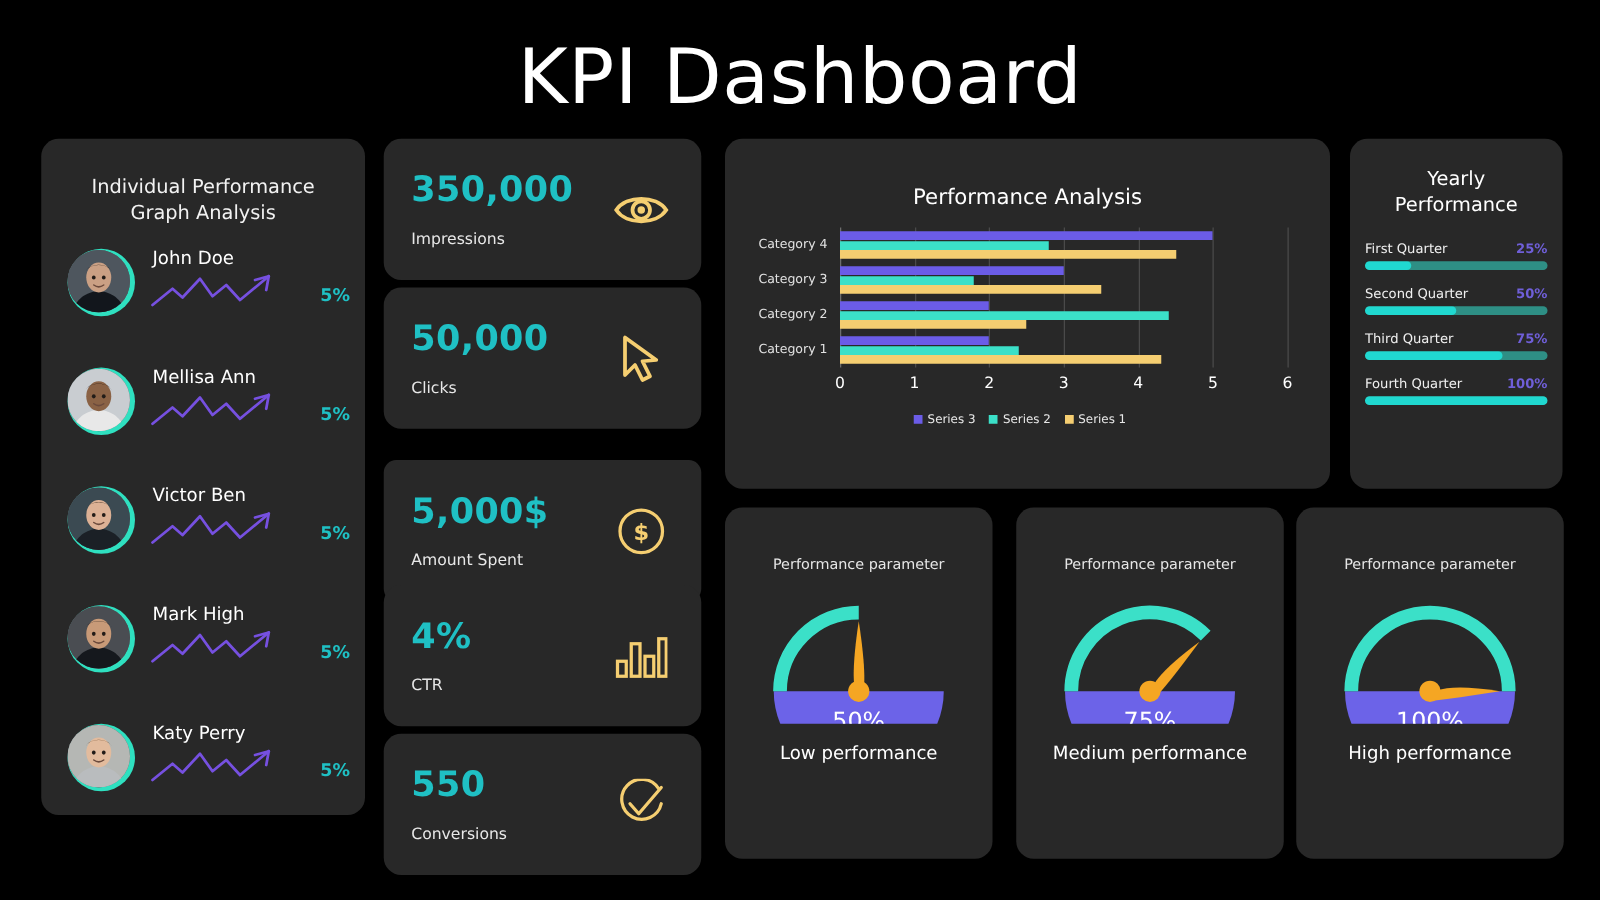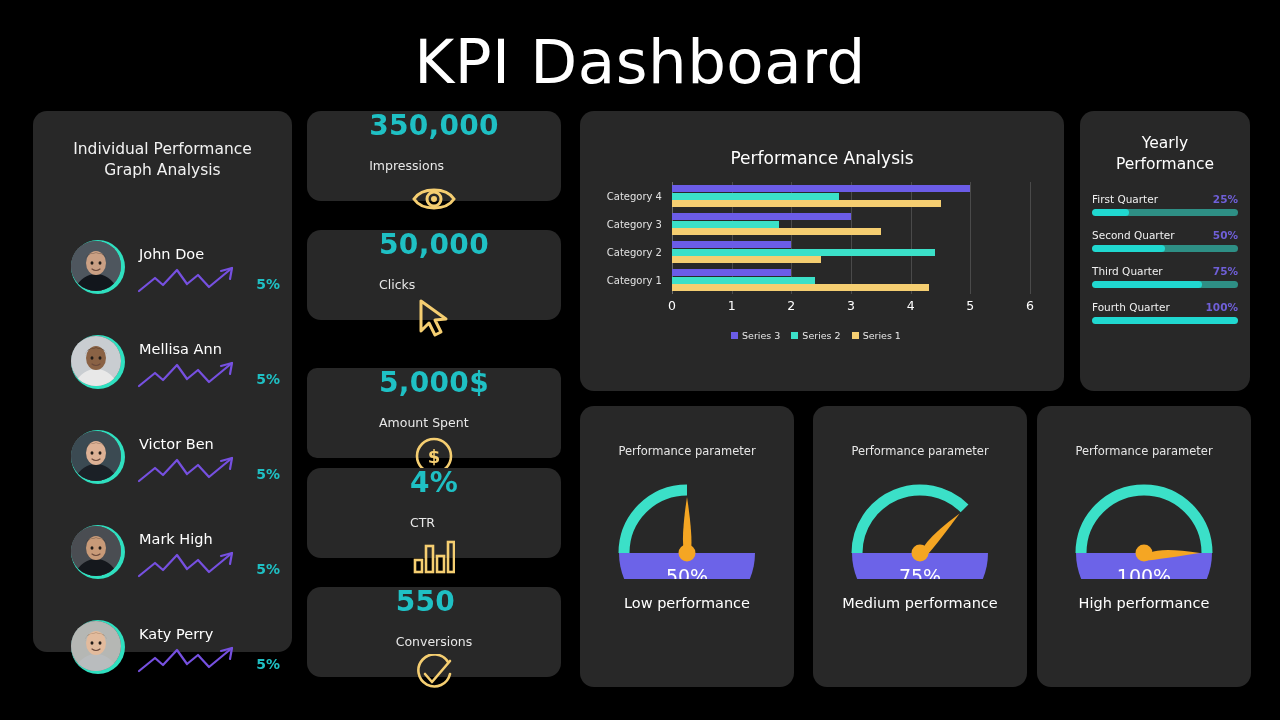--- a/index.html
+++ b/index.html
@@ -37,22 +37,22 @@
     font-size: 15.5px;
     line-height: 21px;
     font-weight: 500;
     padding: 0 16px;
   }
   .people-list { margin-top: 18px; }
   .person-row {
     position: relative;
     height: 95px;
     display: flex;
-    align-items: flex-end;
-    padding-left: 38px;
+    align-items: flex-start;
+    padding-left: 21px;
   }
   .avatar-wrap {
     position: relative; width: 54px; height: 54px; flex: 0 0 54px;
   }
   .avatar-ring {
     position: absolute; inset: 0; border-radius: 50%;
     background: #2fe0c0;
   }
   .avatar-img {
     position: absolute; left: 0px; top: 1px; width: 50px; height: 50px;
@@ -80,25 +80,24 @@
     top: 30px;
     color: #1fc0c4;
     font-size: 14px;
     font-weight: 700;
   }
 
   
   .kpi {
     left: 307px;
     width: 254px;
-    height: 90px;
+    height: 113px;
     display: flex;
     align-items: center;
     padding: 0 22px;
-    flex-direction: column;
   }
   .kpi-text { flex: 1; }
   .kpi-value {
     color: #1fc0c4;
     font-size: 28px;
     font-weight: 700;
     letter-spacing: 0.3px;
     line-height: 1.1;
   }
   .kpi-label {

